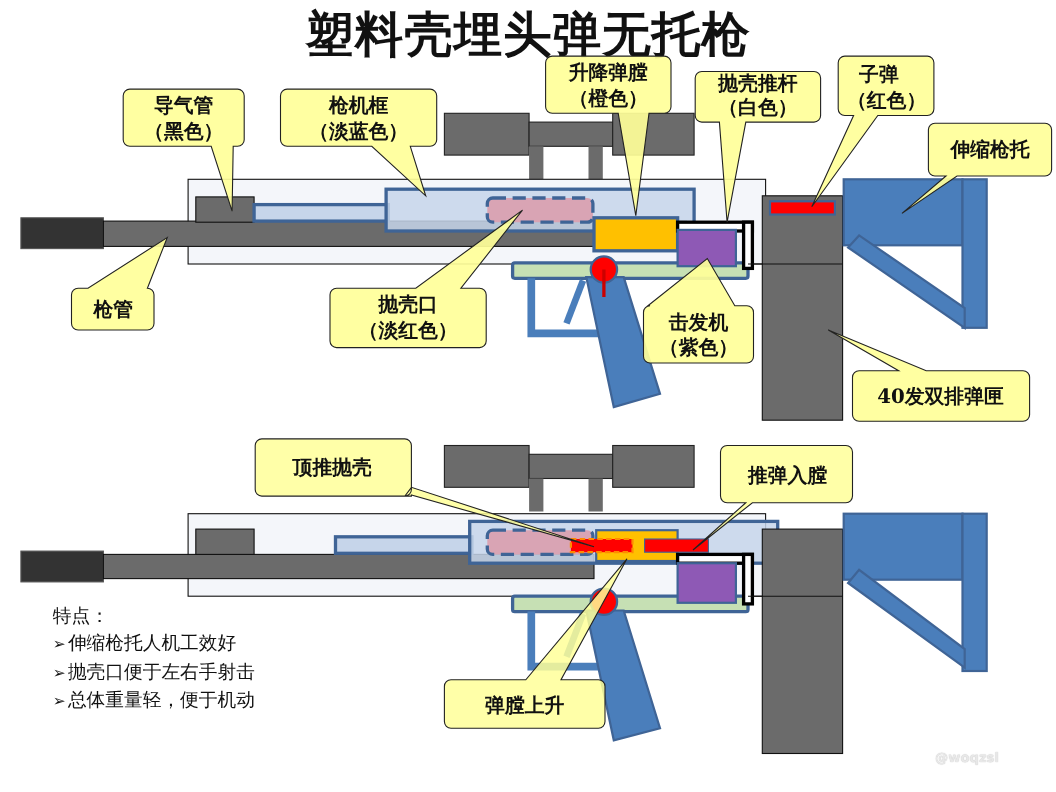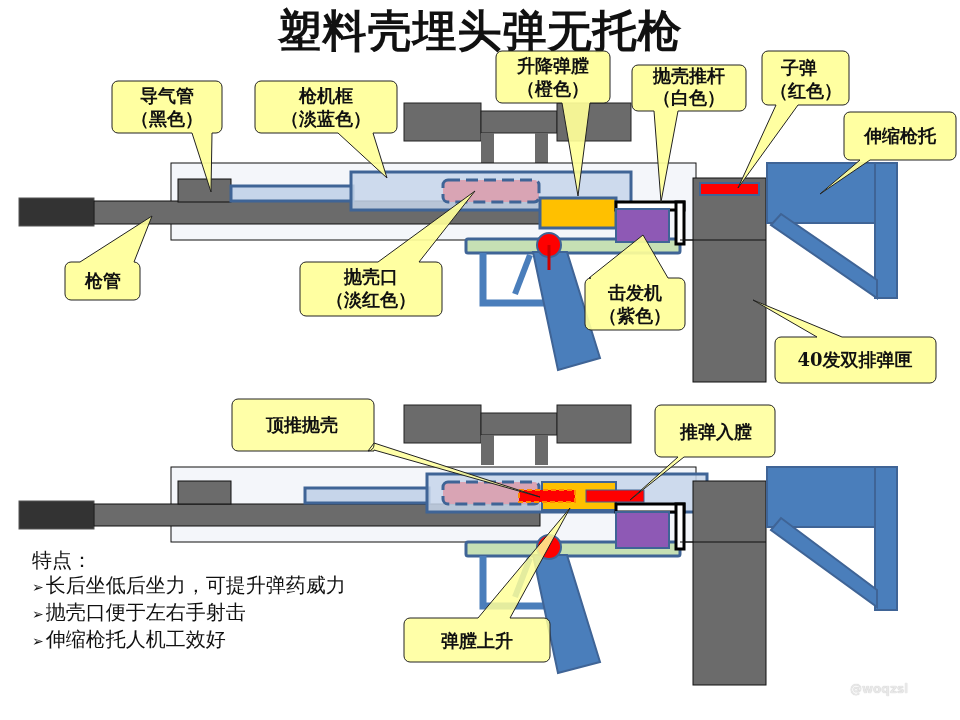--- a/index.html
+++ b/index.html
@@ -1,20 +1,20 @@
 <!DOCTYPE html>
 <html><head>
 <meta charset="utf-8">
 <style>
   html, body { margin:0; padding:0; background:#ffffff; }
   body { width:960px; height:720px; position:relative; overflow:hidden; font-family:"DejaVu Sans", sans-serif; }
   #title { position:absolute; left:0; top:2px; width:960px; text-align:center; font-size:44px; font-weight:bold; color:#111; letter-spacing:1px; }
   svg#diagram { position:absolute; left:0; top:0; }
   .callout-text { font-family:"DejaVu Serif", serif; font-weight:bold; font-size:18px; fill:#111; }
-  #features { position:absolute; left:32px; top:548px; font-family:"DejaVu Sans", sans-serif; font-size:20px; line-height:25px; color:#111; }
+  #features { position:absolute; left:48px; top:548px; font-family:"DejaVu Sans", sans-serif; font-size:17px; line-height:25px; color:#111; }
   #features .item::before { content:"➢"; margin-right:2px; font-size:14px; }
   #watermark { position:absolute; left:850px; top:682px; font-size:12px; color:#e8e8e8; font-weight:bold; text-shadow:0 0 1px #bbb; }
 </style>
 </head>
 <body>
 
 <div id="title">塑料壳埋头弹无托枪</div>
 
 <svg id="diagram" width="960" height="720" viewBox="0 0 960 720" xmlns="http://www.w3.org/2000/svg">
 
@@ -144,18 +144,18 @@
   </g>
   <g text-anchor="middle">
     <text class="callout-text" x="302" y="431">顶推抛壳</text>
     <text class="callout-text" x="716" y="438">推弹入膛</text>
     <text class="callout-text" x="477" y="647">弹膛上升</text>
   </g>
 </svg>
 
 <div id="features">
   <div>特点：</div>
-  <div class="item">长后坐低后坐力，可提升弹药威力</div>
+  <div class="item">伸缩枪托人机工效好</div>
   <div class="item">抛壳口便于左右手射击</div>
-  <div class="item">伸缩枪托人机工效好</div>
+  <div class="item">总体重量轻，便于机动</div>
 </div>
 
 <div id="watermark">@woqzsl</div>
 
 </body></html>

